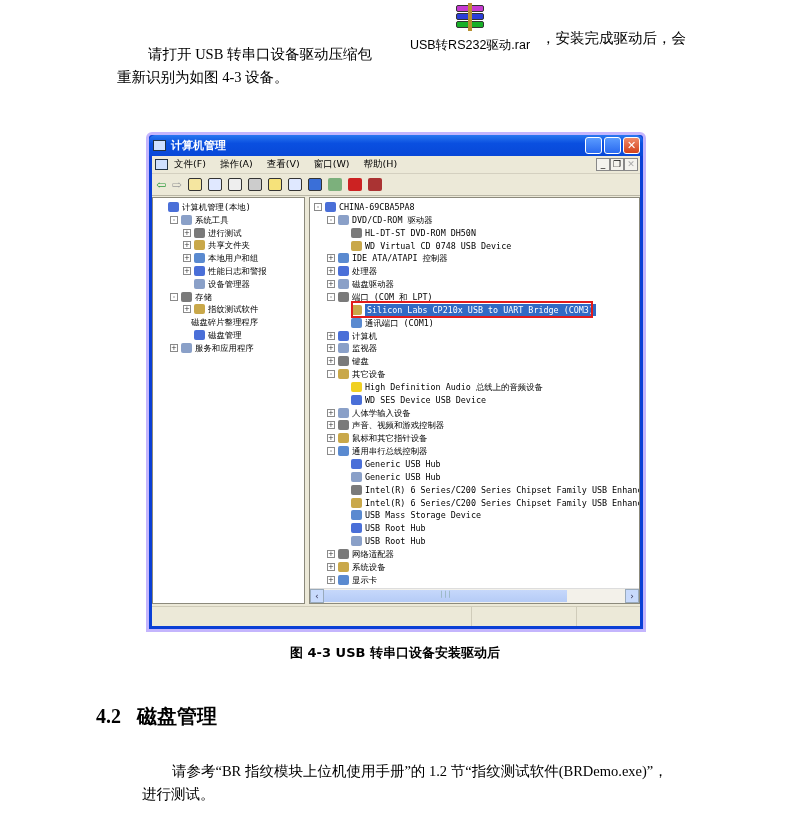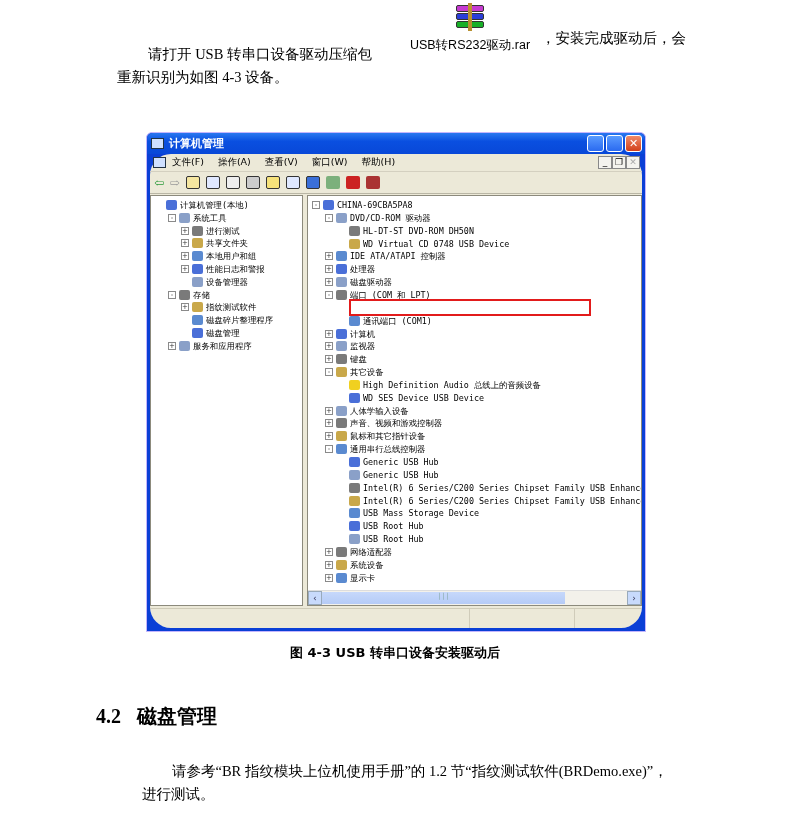--- a/index.html
+++ b/index.html
@@ -9,28 +9,28 @@
   #p1a { left: 148px; top: 44px; }
   #p1b { left: 541px; top: 28px; }
   #p1c { left: 96px; top: 67px; margin-left: 21px; }
   .rar { position: absolute; left: 400px; top: 3px; width: 140px; text-align: center; }
   .rar-icon { width: 34px; height: 30px; margin: 0 auto; position: relative; }
   .rar-icon .b { position: absolute; left: 3px; width: 28px; height: 7px; border-radius: 2px; border: 1px solid #333; }
   .rar-label { font-family: "Liberation Sans", "DejaVu Sans", sans-serif; font-size: 12.5px; margin-top: 4px; }
 
   
   .win { position: absolute; left: 146px; top: 132px; width: 500px; height: 500px; background: #0a3fd6;
-         border: 1px solid #c4b5fd; border-radius: 6px 6px 0 0; }
+         border: 3px solid #c4b5fd; border-radius: 6px 6px 0 0; }
   .titlebar { height: 21px; background: linear-gradient(#2a78f0,#0a4fe0 40%,#0848d8); color:#fff;
               font-family: "DejaVu Sans", sans-serif; font-weight: bold; font-size: 11px; display:flex; align-items:center; padding-left:4px; border-radius:6px 6px 0 0;}
   .titlebar .ico { width: 13px; height: 11px; background:#cfe0ff; border:1px solid #234; margin-right:5px; }
   .tb-btns { margin-left:auto; display:flex; gap:2px; margin-right:3px; }
   .tb-btn { width: 17px; height: 17px; border:1px solid #fff; border-radius:3px; background: linear-gradient(#5a9bff,#2a6af0); }
   .tb-btn.close { background: linear-gradient(#f08a6a,#d2401a); color:#fff; font-size:11px; text-align:center; line-height:15px; }
-  .inner { position:absolute; left:3px; right:3px; top:21px; bottom:3px; background:#ece9d8;border-radius:21px; }
+  .inner { position:absolute; left:3px; right:3px; top:21px; bottom:3px; background:#ece9d8; }
   .menubar { height: 18px; display:flex; align-items:center; font-family:"DejaVu Sans",sans-serif; font-size:9.5px; border-bottom:1px solid #d4d0c0;}
   .menubar .mico { width:13px; height:11px; background:#cfe0ff; border:1px solid #234; margin:0 6px 0 3px;}
   .menubar .mi { margin-right: 14px; }
   .mdi-btns { margin-left:auto; display:flex; margin-right:2px;}
   .mdi-btns span { width:14px; height:13px; border:1px solid #888; background:#f4f3ee; font-size:9px; text-align:center; line-height:11px;}
   .toolbar { height: 22px; display:flex; align-items:center; gap:6px; padding-left:4px; border-bottom:1px solid #b9b6a5; }
   .tool { width:14px; height:13px; border-radius:2px; }
   .panes { position:absolute; left:0; right:0; top:41px; bottom:22px; display:flex; gap:4px; }
   .pane { background:#fff; border:1px solid #8c8a7c; position:relative; overflow:hidden;
           font-family:"DejaVu Sans Mono","Liberation Mono",monospace; font-size:8.4px; }
@@ -146,21 +146,21 @@
           <div class="node" style="top: 92.6px; left: 17px;">
             <span class="exp">-</span>
             <span class="ni" style="background: rgb(122, 122, 122);"></span>
             <span>存储</span>
           </div>
           <div class="node" style="top: 105.4px; left: 30px;">
             <span class="exp">+</span>
             <span class="ni" style="background: rgb(201, 168, 74);"></span>
             <span>指纹测试软件</span>
           </div>
-          <div class="node" style="top: 118.2px; left: 30px;">
+          <div class="node" style="top: 118.2px; left: 38px; flex-direction: column;">
             <span style="width: 11px; display: inline-block;"></span>
             <span class="ni" style="background: rgb(90, 138, 208);"></span>
             <span>磁盘碎片整理程序</span>
           </div>
           <div class="node" style="top: 131px; left: 30px;">
             <span style="width: 11px; display: inline-block;"></span>
             <span class="ni" style="background: rgb(74, 111, 216);"></span>
             <span>磁盘管理</span>
           </div>
           <div class="node" style="top: 143.8px; left: 17px;">
@@ -209,20 +209,25 @@
           <div class="node" style="top: 80.1px; left: 17px;">
             <span class="exp">+</span>
             <span class="ni" style="background: rgb(138, 160, 200);"></span>
             <span>磁盘驱动器</span>
           </div>
           <div class="node" style="top: 92.95px; left: 17px;">
             <span class="exp">-</span>
             <span class="ni" style="background: rgb(122, 122, 122);"></span>
             <span>端口 (COM 和 LPT)</span>
           </div>
+          <div class="node" style="top: 105.8px; left: 30px;">
+            <span style="width: 11px; display: inline-block;"></span>
+            <span class="ni" style="background: rgb(201, 168, 74);"></span>
+            <span class="sel">Silicon Labs CP210x USB to UART Bridge (COM3)</span>
+          </div>
           <div class="hl-box" style="top: 102.8px; left: 41px; width: 242px; height: 17px;"></div>
           <div class="node" style="top: 118.65px; left: 30px;">
             <span style="width: 11px; display: inline-block;"></span>
             <span class="ni" style="background: rgb(90, 138, 208);"></span>
             <span>通讯端口 (COM1)</span>
           </div>
           <div class="node" style="top: 131.5px; left: 17px;">
             <span class="exp">+</span>
             <span class="ni" style="background: rgb(74, 111, 216);"></span>
             <span>计算机</span>

